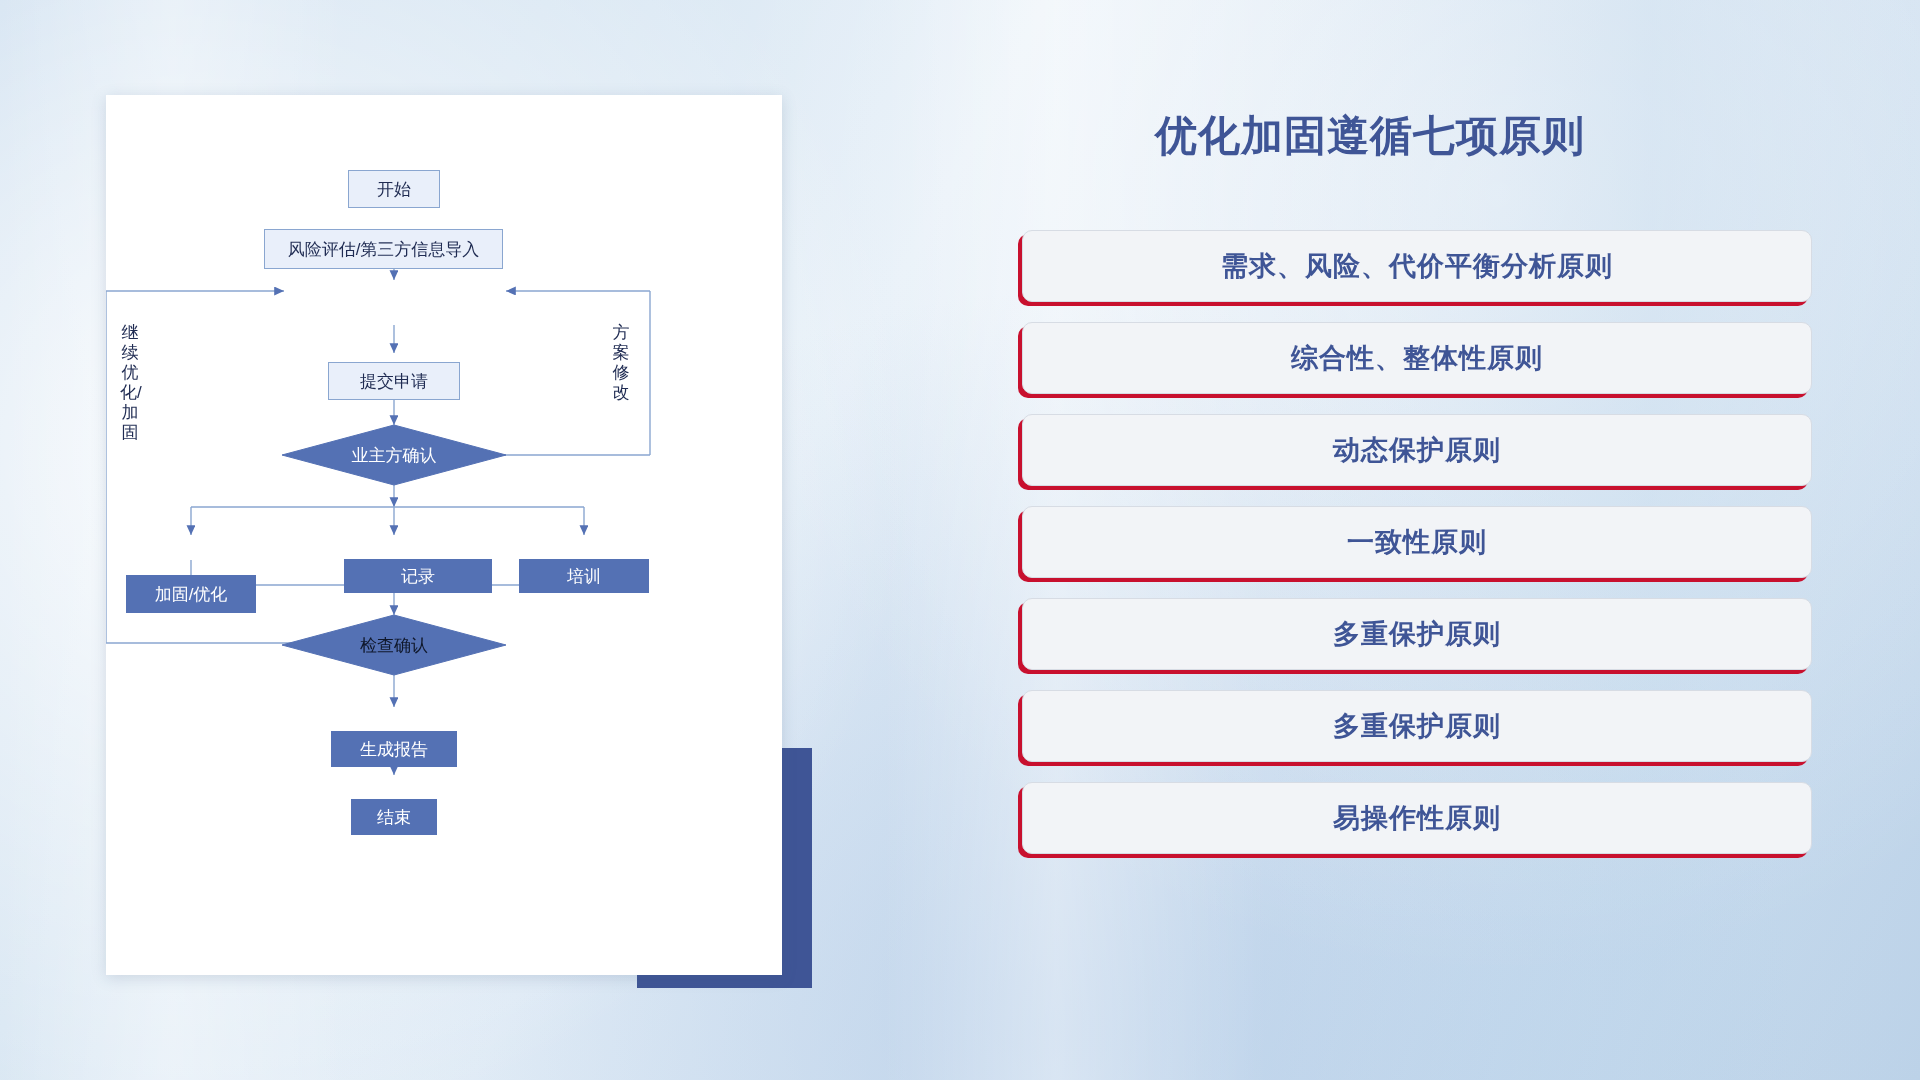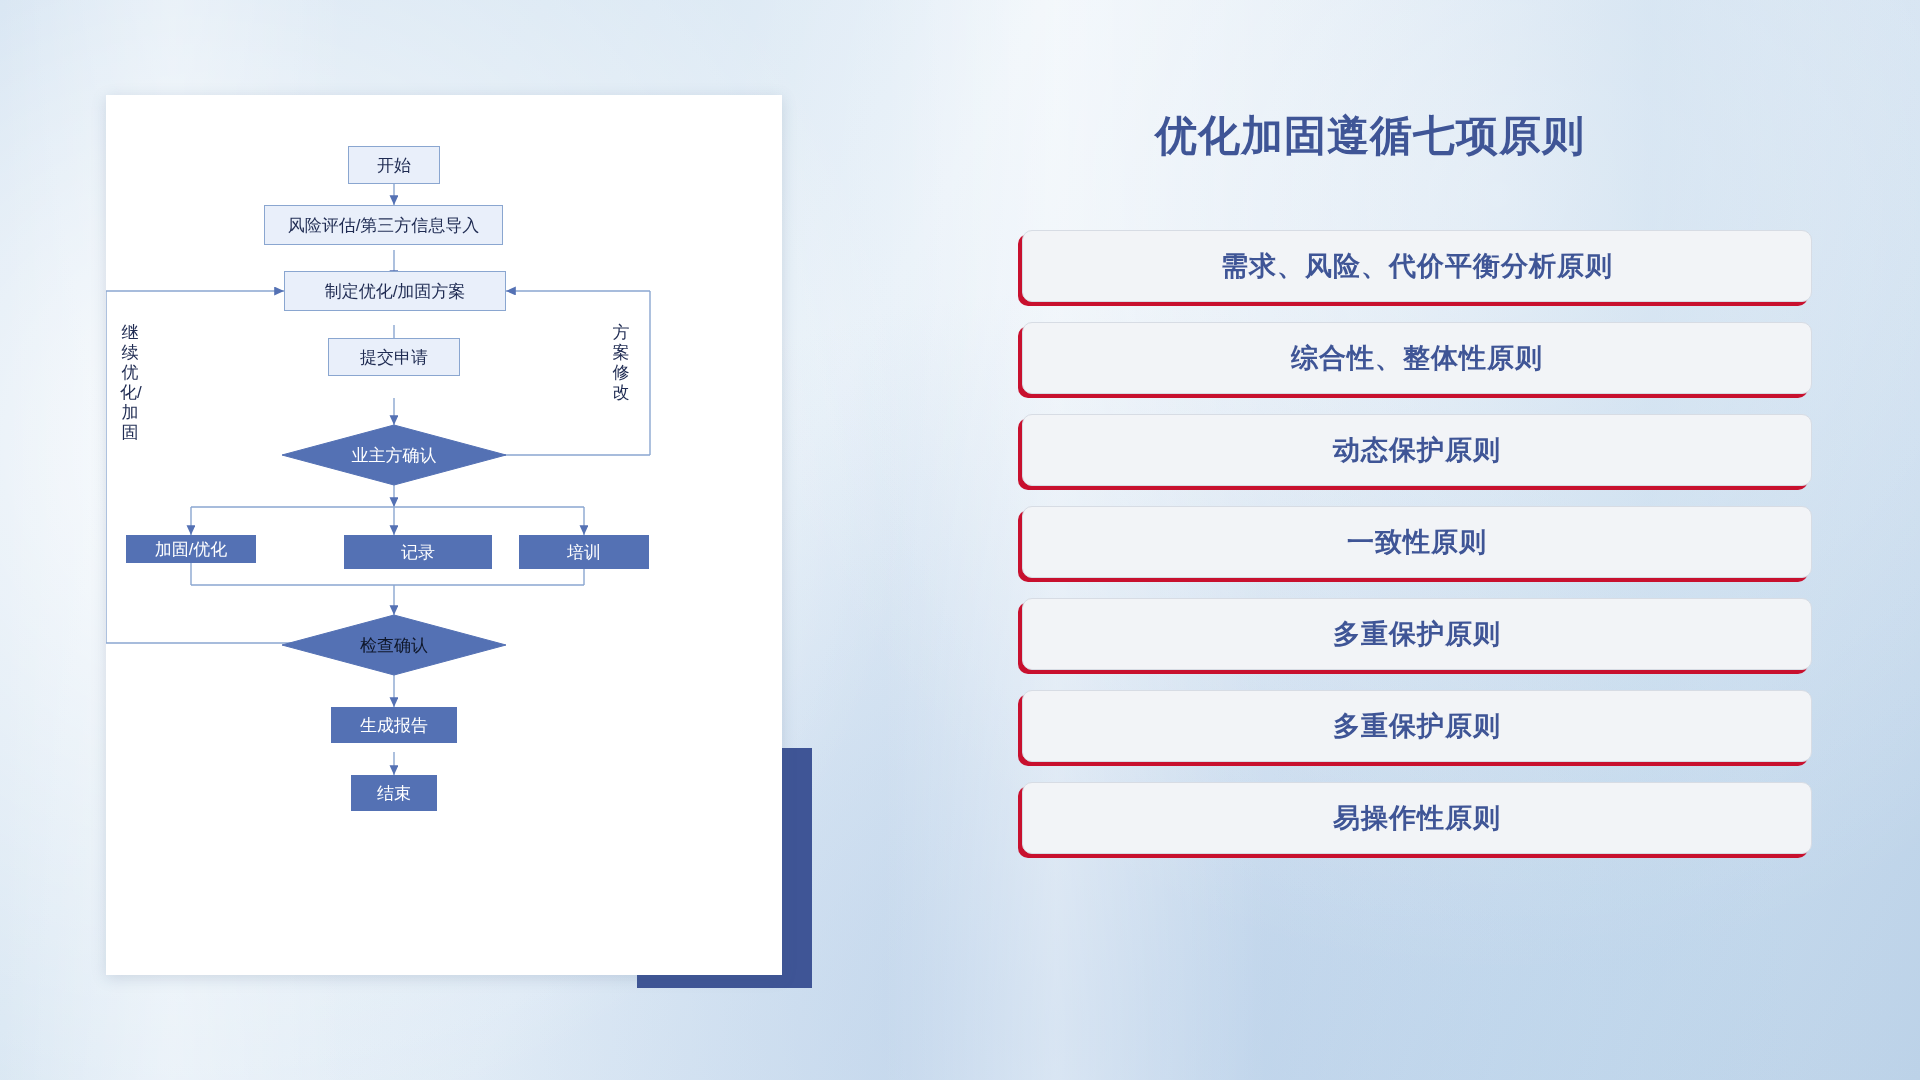--- a/index.html
+++ b/index.html
@@ -73,20 +73,21 @@
     position: absolute;
     box-sizing: border-box;
     border: 1px solid #8aa6d0;
     background: #e9effa;
     display: flex;
     align-items: center;
     justify-content: center;
     color: #1f2b52;
     font-size: 17px;
     white-space: nowrap;
+    margin-top: 24px;
   }
   .node-box.filled {
     background: #5471b4;
     border-color: #5471b4;
     color: #ffffff;
   }
   .side-label {
     position: absolute;
     color: #1f2b52;
     font-size: 17px;
@@ -195,33 +196,30 @@
     </svg>
 
     <div class="node-box" style="left:242px; top:51px; width:92px; height:38px;">
       <span>开始</span>
     </div>
 
     <div class="node-box" style="left:158px; top:110px; width:239px; height:40px;">
       <span>风险评估/第三方信息导入</span>
     </div>
 
-    <div class="node-box" style="left:178px; top:176px; width:222px; height:40px;">
-      <span>制定优化/加固方案</span>
-    </div>
 
     <div class="node-box" style="left:222px; top:243px; width:132px; height:38px;">
       <span>提交申请</span>
     </div>
 
     <div class="flow-label" style="left:228px; top:351px; width:120px; color:#ffffff;">业主方确认</div>
 
     <div class="flow-label" style="left:228px; top:541px; width:120px; color:#0f172a;">检查确认</div>
 
-    <div class="node-box filled" style="left:20px; top:440px; width:130px; height:28px;">
+    <div class="node-box filled" style="left:20px; top:456px; width:130px; height:38px;">
       <span>加固/优化</span>
     </div>
 
     <div class="node-box filled" style="left:238px; top:440px; width:148px; height:34px;">
       <span>记录</span>
     </div>
 
     <div class="node-box filled" style="left:413px; top:440px; width:130px; height:34px;">
       <span>培训</span>
     </div>

